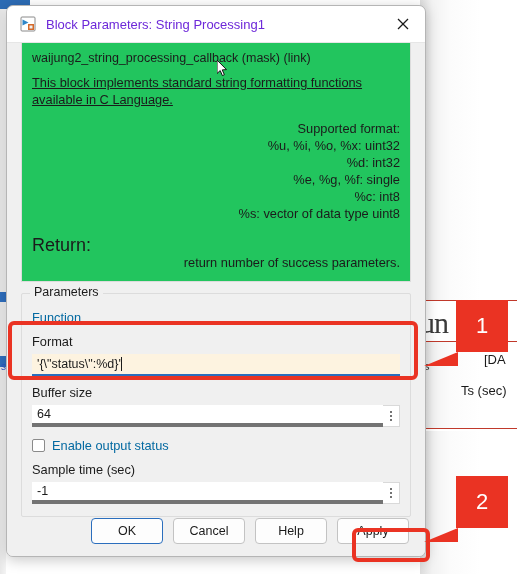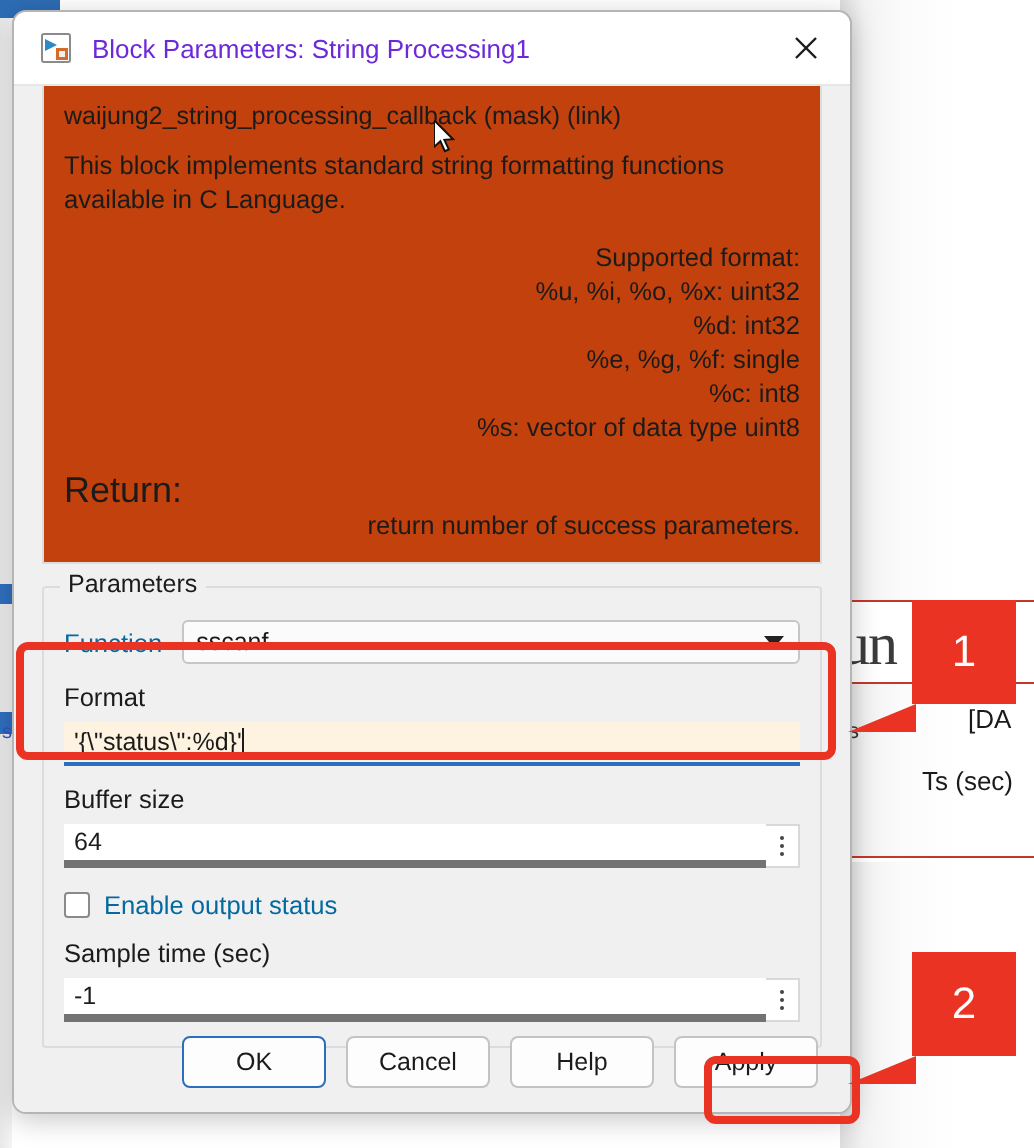--- a/index.html
+++ b/index.html
@@ -144,38 +144,39 @@
 
   .body-area {
     padding: 0 14px;
     background: #f0f0f0;
     height: calc(100% - 36px);
     box-sizing: border-box;
     position: relative;
   }
 
   .desc-box {
-    background: #c2410c;
+    background: #22c55e;
     border: 1px solid #dcdcdc;
     border-top: none;
     margin-top: 0px;
     padding: 8px 10px 10px 10px;
     box-sizing: border-box;
   }
   .mask-line {
     font-size: 12.5px;
     color: #1b1b1b;
     margin: 0 0 9px 0;
     white-space: nowrap;
   }
   .desc-para {
     font-size: 12.8px;
     color: #1b1b1b;
     line-height: 17px;
     margin: 0 0 12px 0;
+    text-decoration: underline;
   }
   .fmt-block {
     font-size: 12.8px;
     color: #1b1b1b;
     line-height: 17px;
     margin: 0;
     white-space: pre;
     text-align: right;
   }
   .ret-block {
@@ -436,24 +437,20 @@
 %s: vector of data type uint8</div>
       <div class="ret-block">Return:</div>
       <div class="fmt-block">return number of success parameters.</div>
     </div>
 
     <div class="params-group">
       <div class="params-legend">Parameters</div>
 
       <div class="row-inline">
         <div class="field-label">Function</div>
-        <div class="combo">
-          <span class="combo-value">sscanf</span>
-          <span class="combo-arrow"></span>
-        </div>
       </div>
 
       <div class="stacked-label">Format</div>
       <div class="text-input focused">
         <span>'{\"status\":%d}'</span>
           <span class="caret"></span>
       </div>
 
       <div class="stacked-label">Buffer size</div>
       <div class="input-with-dots">

